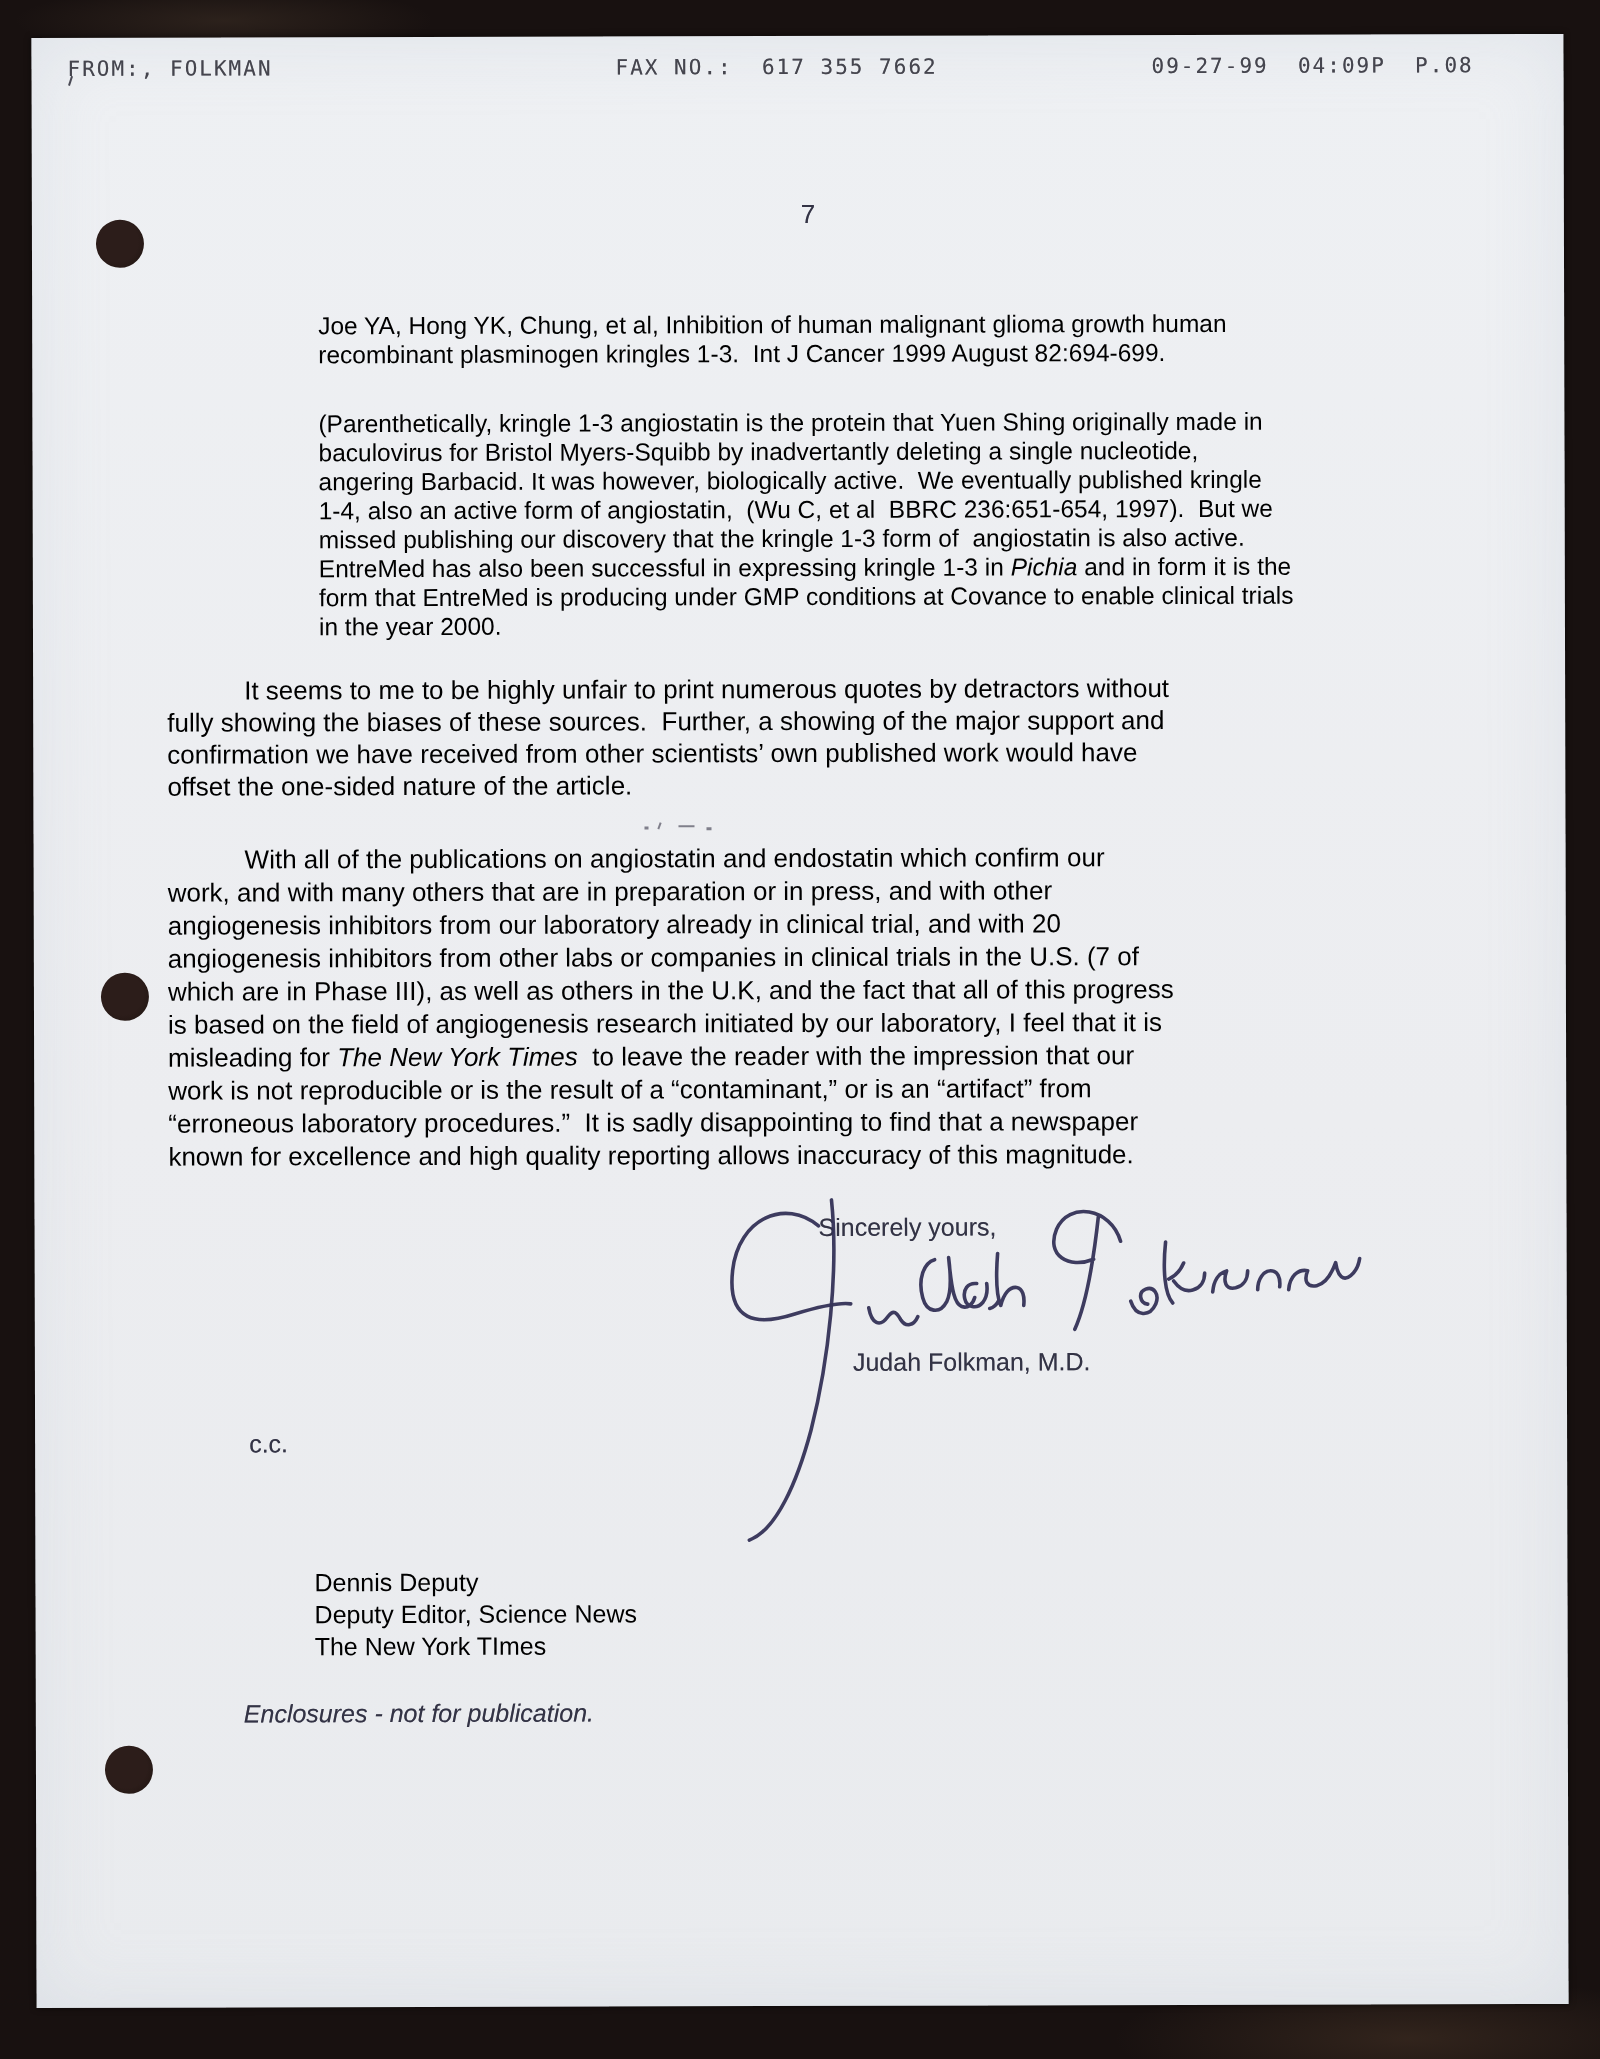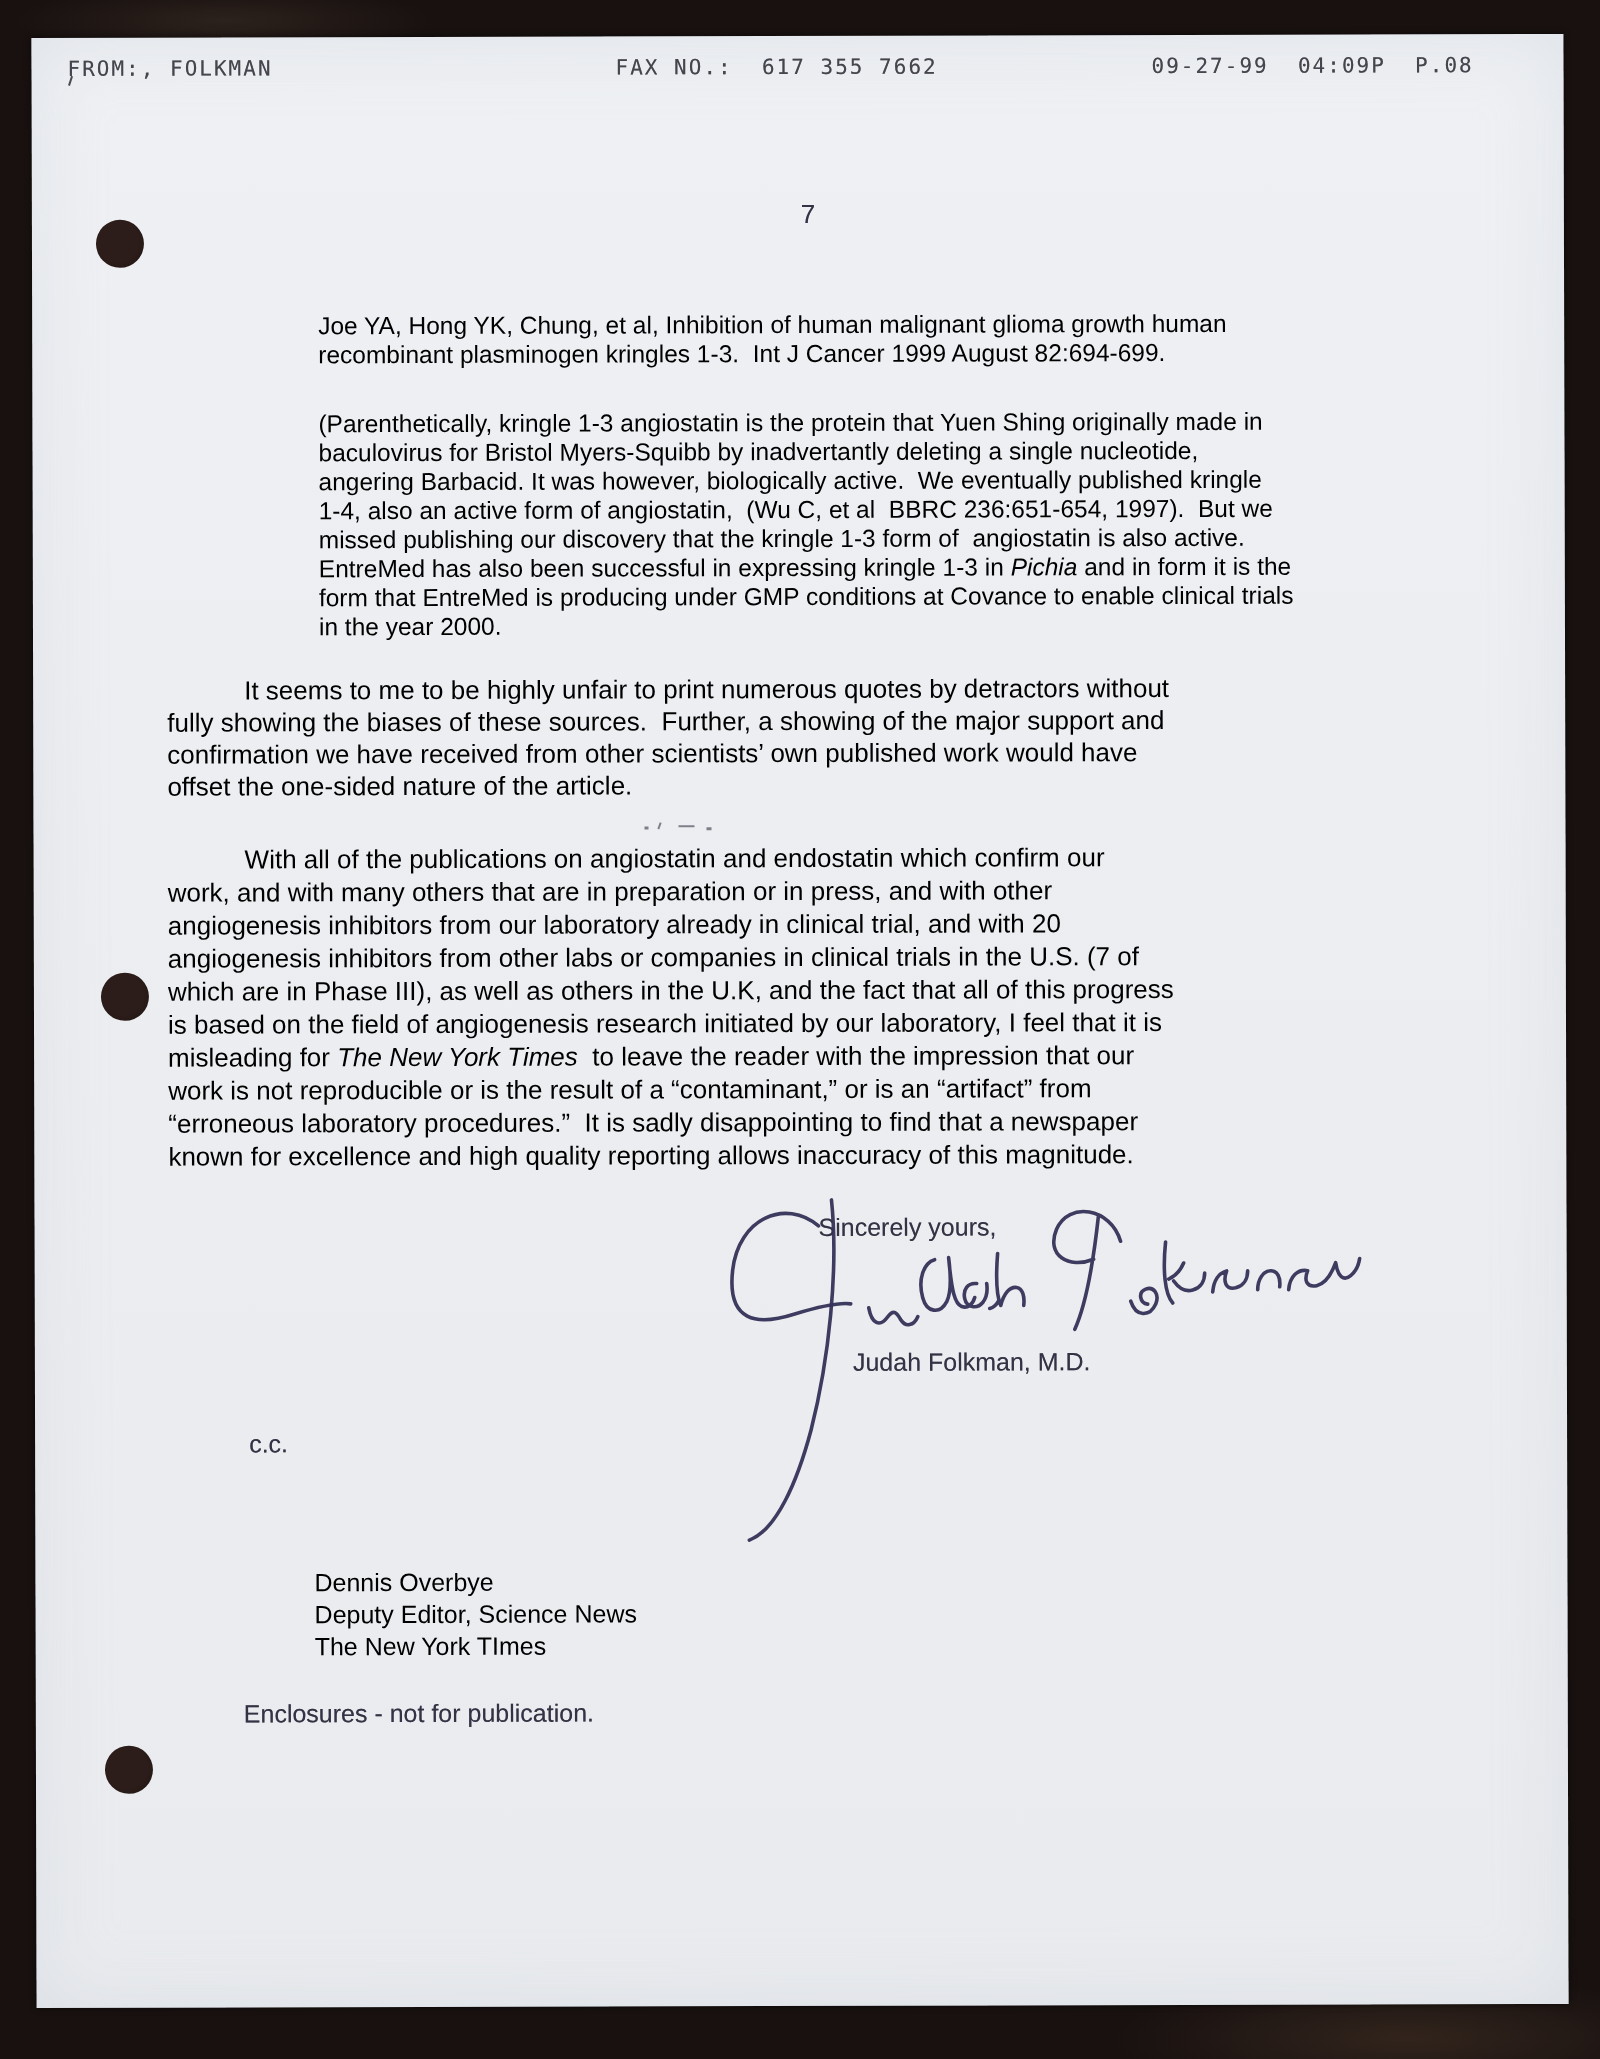--- a/index.html
+++ b/index.html
@@ -122,21 +122,21 @@
       <path d="M 141,10 C 148,80 138,170 120,240 C 106,292 85,340 58,350"></path>
       <path d="M 178,118 c 3,16 11,20 19,9 c 6,-8 9,-4 13,3 c 5,8 13,6 17,-3 m 17,-57 c -11,3 -17,20 -12,38 c 4,15 17,17 24,4 c 5,-10 4,-28 2,-44 c 3,34 6,46 13,49 c 6,2 11,-2 13,-9 m 2,-14 c -9,-1 -14,6 -12,15 c 2,9 12,11 18,4 c 4,-5 5,-12 4,-19 m 3,25 c 4,-1 7,-4 9,-8 m -1,-47 c -2,25 -1,43 3,52 c 3,-12 9,-19 16,-18 c 6,1 8,9 7,18"></path>
       <path d="M 430,52 C 420,18 378,12 366,40 C 355,66 378,80 403,70 M 408,26 C 402,80 394,118 384,140"></path>
       <path d="M 440,112 c 5,16 19,16 25,3 c 4,-10 -2,-18 -10,-15 c -8,3 -6,14 2,15 m 18,-62 c -3,28 -1,52 7,61 m -4,-24 c 7,-3 12,-9 15,-16 m -10,18 c 5,7 12,11 19,9 c 8,-2 12,-9 12,-17 m 8,19 c 1,-11 6,-19 14,-21 c -4,11 -1,19 9,17 c 8,-2 12,-9 12,-17 m 10,19 c 0,-11 6,-19 13,-19 c 7,0 10,7 9,16 m 9,3 c 1,-13 9,-21 19,-19 c -4,10 -1,17 9,15 c 9,-2 15,-12 19,-23 c 2,14 8,19 15,13 c 5,-4 8,-10 9,-17"></path>
     </svg>
 
     <span class="txt closing" style="left:818px;top:1312px;text-align:center;">Judah Folkman, M.D.</span>
 
     <span class="txt ccline" style="left:214px;top:1390px;">c.c.</span>
     <div class="block cc2" style="left:279px;top:1529px;">
-      <div class="line ccline">Dennis Overbye</div>
+      <div class="line ccline">Dennis Deputy</div>
       <div class="line ccline">Deputy Editor, Science News</div>
       <div class="line ccline">The New York TImes</div>
     </div>
 
-    <span class="txt" style="left:208px;top:1662px;font-size:25px;">Enclosures - not for publication.</span>
+    <span class="txt" style="left:208px;top:1662px;font-size:25px;font-style:italic;">Enclosures - not for publication.</span>
 
   </div>
 </div>
 
 </body></html>

